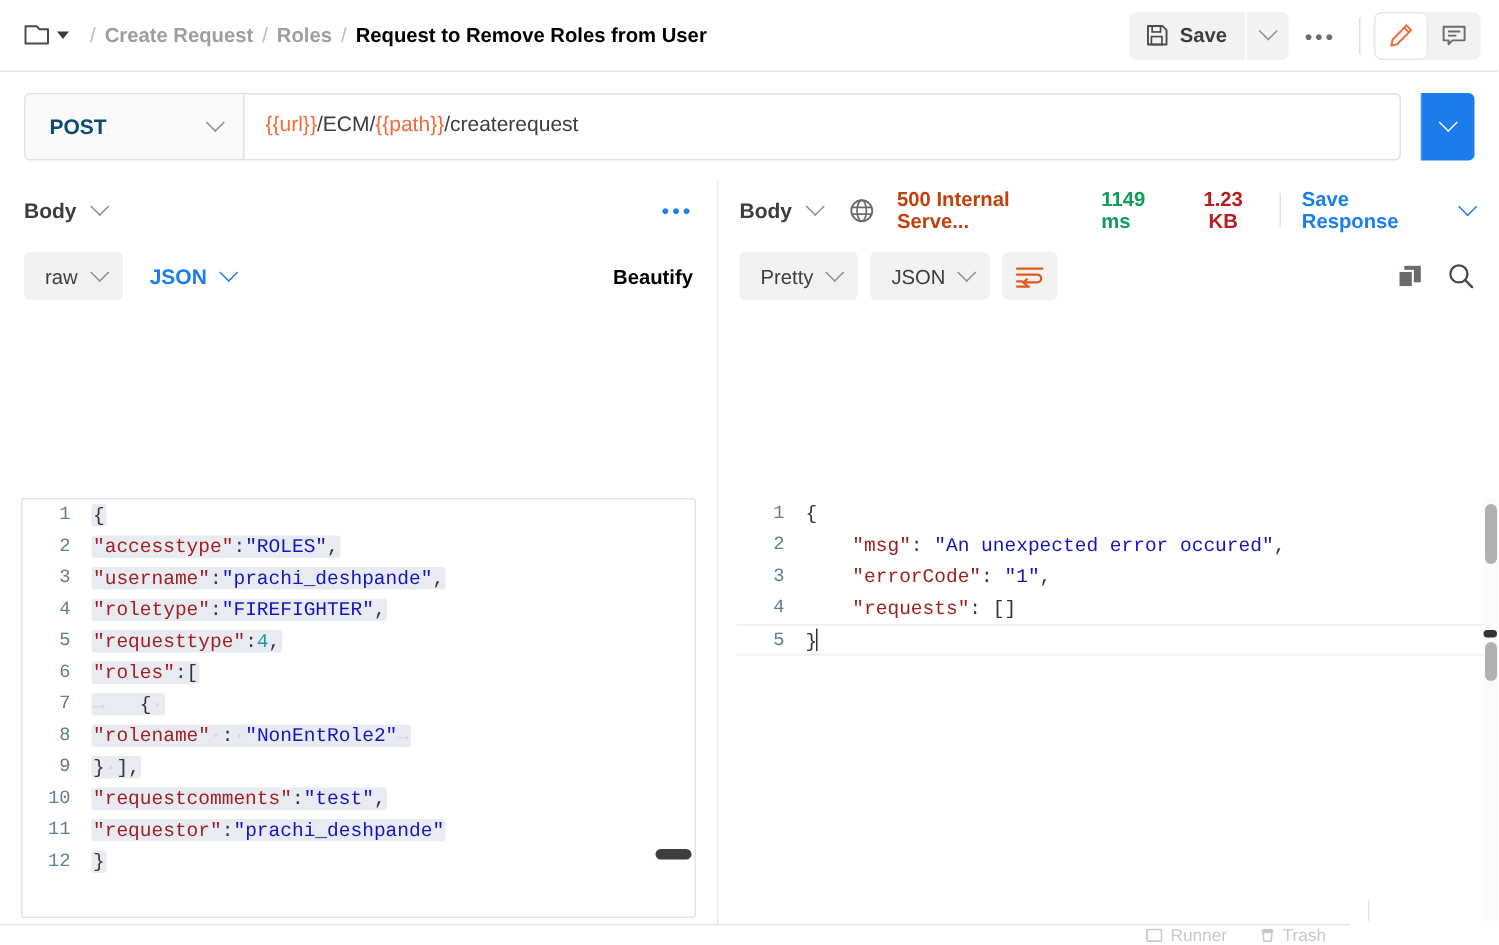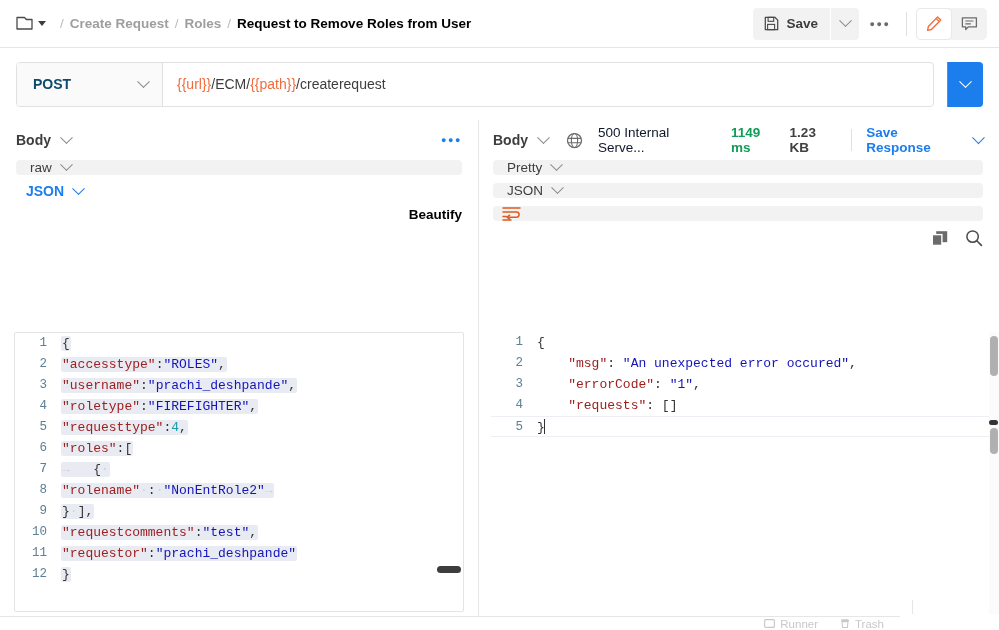--- a/index.html
+++ b/index.html
@@ -92,21 +92,21 @@
   }
   #method-sel {
     width: 146px; background: #fafafa;
     display: flex; align-items: center; justify-content: space-between;
     padding: 0 14px 0 16px;
     font-size: 14px; font-weight: 700; color: #0c4a6e;
     border-right: 1px solid #e1e1e1;
     cursor: pointer;
   }
   #url-input {
-    flex: 1; display: flex; align-items: center; padding: 0 14px;
+    flex: 1; display: flex; align-items: flex-end; padding: 16px 14px;
     font-family: "Liberation Sans", sans-serif;
     font-size: 14px; color: #3d3d3d; white-space: nowrap; overflow: hidden;
     cursor: text;
   }
   .var { color: #f26b3a; }
   #send-wrap { display: flex; margin-left: 13px; }
   #btn-send {
     background: #1c7ded; color: #fff; border: none;
     height: 45px; padding: 0 28px;
     font-size: 16px; font-weight: 700;
@@ -127,21 +127,21 @@
   #right-pane { flex: 1; height: 510px; position: relative; background:#fff; }
 
   
   .sec-row {
     height: 40px; display: flex; align-items: center; padding: 0 16px;
   }
   .sec-title { font-size: 14px; font-weight: 700; color: #3d3d3d; }
   .sec-caret { margin-left: 11px; display:flex; }
   .dots-blue { margin-left: auto; color: #1c7ded; font-size: 9px; letter-spacing: 1.6px; cursor: pointer; }
 
-  .tool-row { height: 48px; display: flex; padding: 0 16px; gap: 8px; flex-direction: column; }
+  .tool-row { height: 48px; display: flex; align-items: center; padding: 0 16px; gap: 8px; }
   .pill {
     height: 32px; border-radius: 4px; background: #f2f2f2;
     display: flex; align-items: center; gap: 10px;
     padding: 0 11px 0 14px; cursor: pointer;
     font-size: 13.5px; color: #3d3d3d; font-weight: 400;
   }
   .lang-sel {
     display: flex; align-items: center; gap: 10px; cursor: pointer;
     font-size: 14px; font-weight: 700; color: #1c7ded; padding: 0 6px 0 10px;
   }
@@ -322,23 +322,23 @@
       <span class="sec-caret">
           <span class="chev lt"></span>
         </span>
       <span style="margin-left:18px; display:flex;">
         <svg width="17" height="17" viewBox="0 0 17 17">
           <circle cx="8.5" cy="8.5" r="7" fill="none" stroke="#6b6b6b" stroke-width="1.25"></circle>
           <ellipse cx="8.5" cy="8.5" rx="3.1" ry="7" fill="none" stroke="#6b6b6b" stroke-width="1.15"></ellipse>
           <path d="M1.6 6.3h13.8M1.6 10.7h13.8" stroke="#6b6b6b" stroke-width="1.15"></path>
         </svg>
       </span>
-      <span style="margin-left:15px; color:#0f172a; font-size:13.5px; font-weight:400;">500 Internal Serve...</span>
+      <span style="margin-left:15px; color:#c2410c; font-size:13.5px; font-weight:700;">500 Internal Serve...</span>
       <span style="margin-left:16px; color:#0f9d58; font-size:13.5px; font-weight:700;">1149 ms</span>
-      <span style="margin-left:8px; color:#404040; font-size:13.5px; font-weight:700;">1.23 KB</span>
+      <span style="margin-left:8px; color:#b91c1c; font-size:13.5px; font-weight:700;text-align:center;">1.23 KB</span>
       <span style="width:1px;height:22px;background:#e0e0e0;margin-left:14px;"></span>
       <span style="margin-left:14px; color:#1c7ded; font-size:13.5px; font-weight:700; cursor:pointer;">Save Response</span>
       <span class="chev blue" style="margin-left:12px;"></span>
     </div>
 
     <div class="tool-row" style="padding-left:14px;">
       <div class="pill">
         <span>Pretty</span>
         <span class="chev lt"></span>
       </div>

